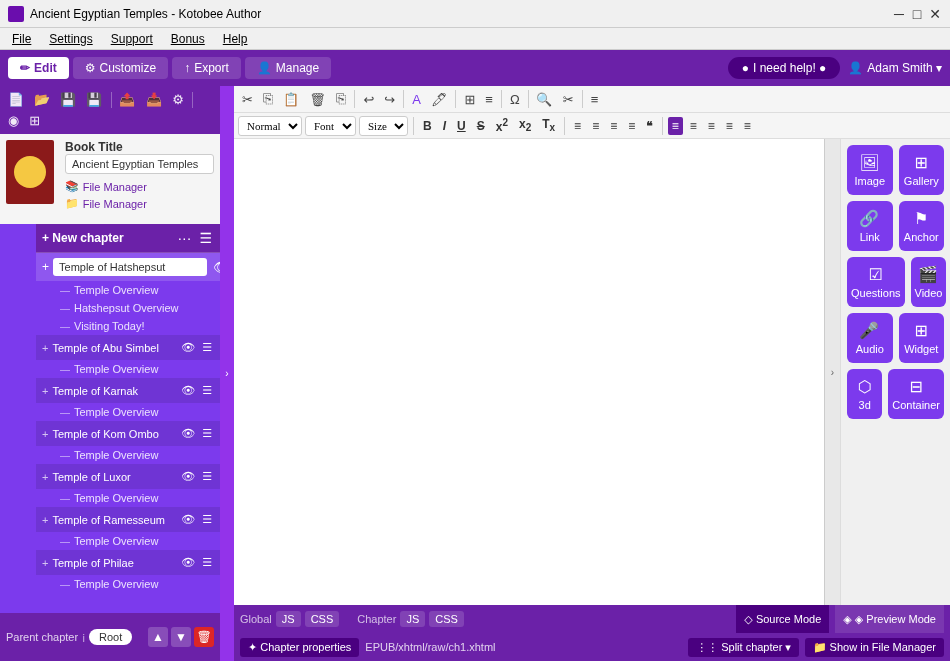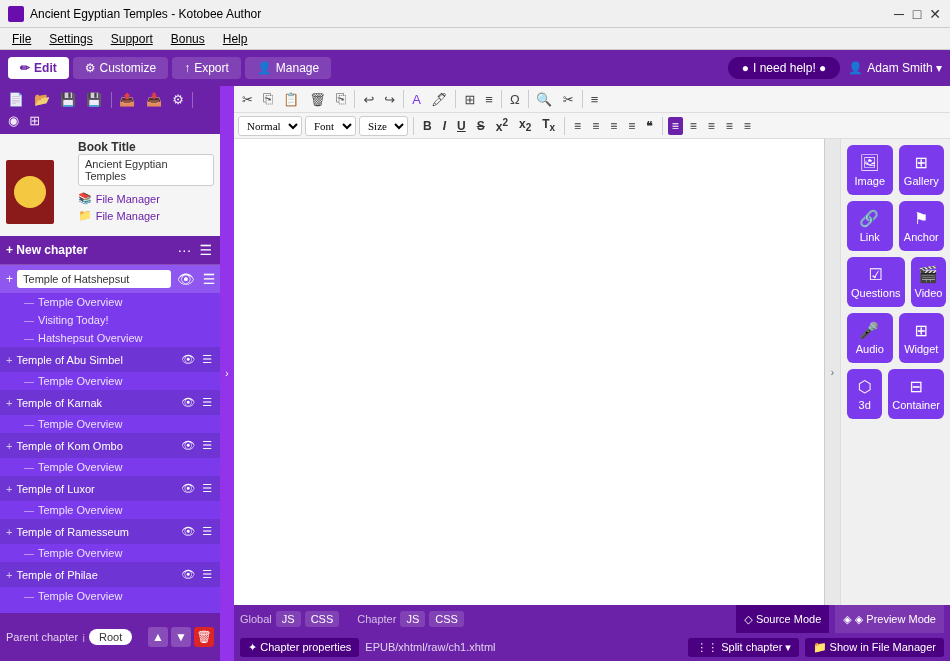--- a/index.html
+++ b/index.html
@@ -111,22 +111,22 @@
     }
     .sidebar-tool-sep { width: 1px; height: 16px; background: rgba(255,255,255,0.3); margin: 0 2px; }
 
     
     .book-section {
       background: #f5f5f5;
       padding: 6px;
     }
     .book-header {
       display: flex;
-      align-items: flex-end;
-      gap: 24px;
+      align-items: flex-start;
+      gap: 11px;
       margin-bottom: 6px;
     }
     .book-thumbnail {
       width: 48px;
       height: 64px;
       background: #8b1a1a;
       border-radius: 2px;
       display: flex;
       align-items: center;
       justify-content: center;
@@ -160,20 +160,21 @@
       font-size: 11px;
       cursor: pointer;
       padding: 2px 0;
     }
 
     
     .chapter-list {
       flex: 1;
       overflow-y: auto;
       background: #7c3aed;
+      padding-left: 36px;
     }
     .chapter-header {
       display: flex;
       align-items: center;
       padding: 4px 6px;
       background: #6b21a8;
       border-bottom: 1px solid rgba(255,255,255,0.2);
     }
     .new-chapter-btn {
       background: none;
@@ -582,24 +583,24 @@
         <div class="active-chapter-icons">
           <button class="icon-btn">👁</button>
           <button class="icon-btn">☰</button>
         </div>
       </div>
 
       <div class="sub-item">
         <span class="dot">—</span><span>Temple Overview</span>
       </div>
       <div class="sub-item">
+        <span class="dot">—</span><span>Hatshepsut Overview</span>
+      </div>
+      <div class="sub-item">
         <span class="dot">—</span><span>Visiting Today!</span>
-      </div>
-      <div class="sub-item">
-        <span class="dot">—</span><span>Hatshepsut Overview</span>
       </div>
 
       <div class="chapter-item parent">
         <span class="plus">+</span>
         <span>Temple of Abu Simbel</span>
         <div class="chapter-item-right">
           <button class="icon-btn" style="font-size:11px;">👁</button>
           <button class="icon-btn" style="font-size:11px;">☰</button>
         </div>
       </div>

